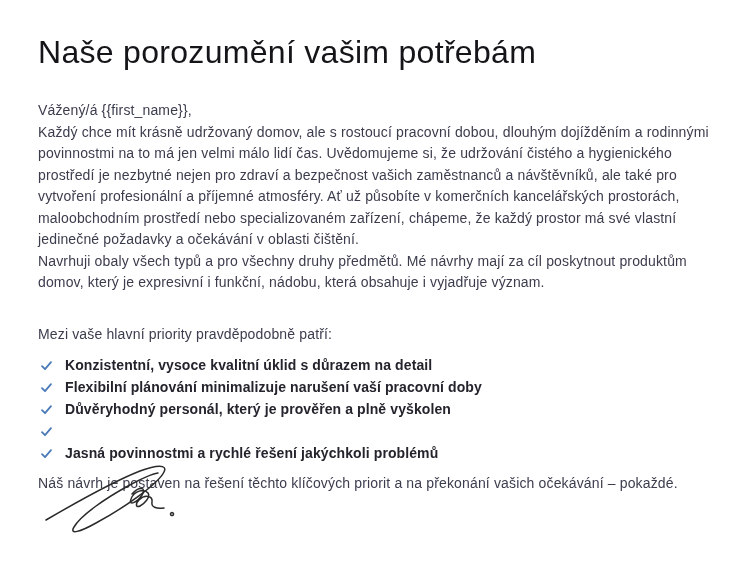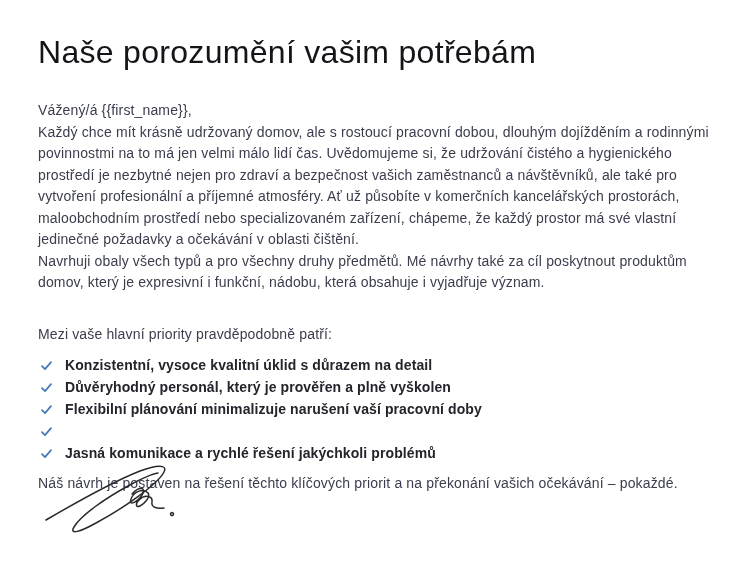--- a/index.html
+++ b/index.html
@@ -70,63 +70,63 @@
 <div class="page">
 
   <h1 class="title">Naše porozumění vašim potřebám</h1>
 
   <div class="content">
 
     <p class="salutation">Vážený/á {{first_name}},</p>
 
     <p class="paragraph">Každý chce mít krásně udržovaný domov, ale s rostoucí pracovní dobou, dlouhým dojížděním a rodinnými povinnostmi na to má jen velmi málo lidí čas. Uvědomujeme si, že udržování čistého a hygienického prostředí je nezbytné nejen pro zdraví a bezpečnost vašich zaměstnanců a návštěvníků, ale také pro vytvoření profesionální a příjemné atmosféry. Ať už působíte v komerčních kancelářských prostorách, maloobchodním prostředí nebo specializovaném zařízení, chápeme, že každý prostor má své vlastní jedinečné požadavky a očekávání v oblasti čištění.</p>
 
-    <p class="paragraph">Navrhuji obaly všech typů a pro všechny druhy předmětů. Mé návrhy také za cíl poskytnout produktům domov, který je expresivní i funkční, nádobu, která obsahuje i vyjadřuje význam.</p>
+    <p class="paragraph">Navrhuji obaly všech typů a pro všechny druhy předmětů. Mé návrhy mají za cíl poskytnout produktům domov, který je expresivní i funkční, nádobu, která obsahuje i vyjadřuje význam.</p>
 
     <p class="priorities-intro">Mezi vaše hlavní priority pravděpodobně patří:</p>
 
     <ul class="priority-list">
       <li class="priority-item">
         <span class="check-icon">
           <svg viewBox="0 0 13 13">
               <path d="M2 7.2 L5 10.2 L11 3.2" fill="none" stroke="#4a7ab8" stroke-width="1.8" stroke-linecap="round" stroke-linejoin="round"></path>
             </svg>
         </span>
         <span class="priority-label">Konzistentní, vysoce kvalitní úklid s důrazem na detail</span>
       </li>
       <li class="priority-item">
         <span class="check-icon">
           <svg viewBox="0 0 13 13">
               <path d="M2 7.2 L5 10.2 L11 3.2" fill="none" stroke="#4a7ab8" stroke-width="1.8" stroke-linecap="round" stroke-linejoin="round"></path>
             </svg>
         </span>
-        <span class="priority-label">Důvěryhodný personál, který je prověřen a plně vyškolen</span>
+        <span class="priority-label">Flexibilní plánování minimalizuje narušení vaší pracovní doby</span>
       </li>
       <li class="priority-item">
         <span class="check-icon">
           <svg viewBox="0 0 13 13">
               <path d="M2 7.2 L5 10.2 L11 3.2" fill="none" stroke="#4a7ab8" stroke-width="1.8" stroke-linecap="round" stroke-linejoin="round"></path>
             </svg>
         </span>
-        <span class="priority-label">Flexibilní plánování minimalizuje narušení vaší pracovní doby</span>
+        <span class="priority-label">Důvěryhodný personál, který je prověřen a plně vyškolen</span>
       </li>
       <li class="priority-item">
         <span class="check-icon">
           <svg viewBox="0 0 13 13">
               <path d="M2 7.2 L5 10.2 L11 3.2" fill="none" stroke="#4a7ab8" stroke-width="1.8" stroke-linecap="round" stroke-linejoin="round"></path>
             </svg>
         </span>
       </li>
       <li class="priority-item">
         <span class="check-icon">
           <svg viewBox="0 0 13 13">
               <path d="M2 7.2 L5 10.2 L11 3.2" fill="none" stroke="#4a7ab8" stroke-width="1.8" stroke-linecap="round" stroke-linejoin="round"></path>
             </svg>
         </span>
-        <span class="priority-label">Jasná komunikace a rychlé řešení jakýchkoli problémů</span>
+        <span class="priority-label">Jasná povinnostmi a rychlé řešení jakýchkoli problémů</span>
       </li>
     </ul>
 
     <p class="closing">Náš návrh je postaven na řešení těchto klíčových priorit a na překonání vašich očekávání – pokaždé.</p>
   </div>
 
   <div class="signature">
     <svg viewBox="0 0 140 78">
       <g fill="none" stroke="#2a2a2a" stroke-width="1.5" stroke-linecap="round" stroke-linejoin="round">
         <path d="M6 60 C30 46 72 22 100 11 C116 5 128 4 124 12 C118 24 84 48 56 63 C40 72 29 75 34 67 C41 55 66 38 88 26 C99 20 111 14 118 13"></path>

